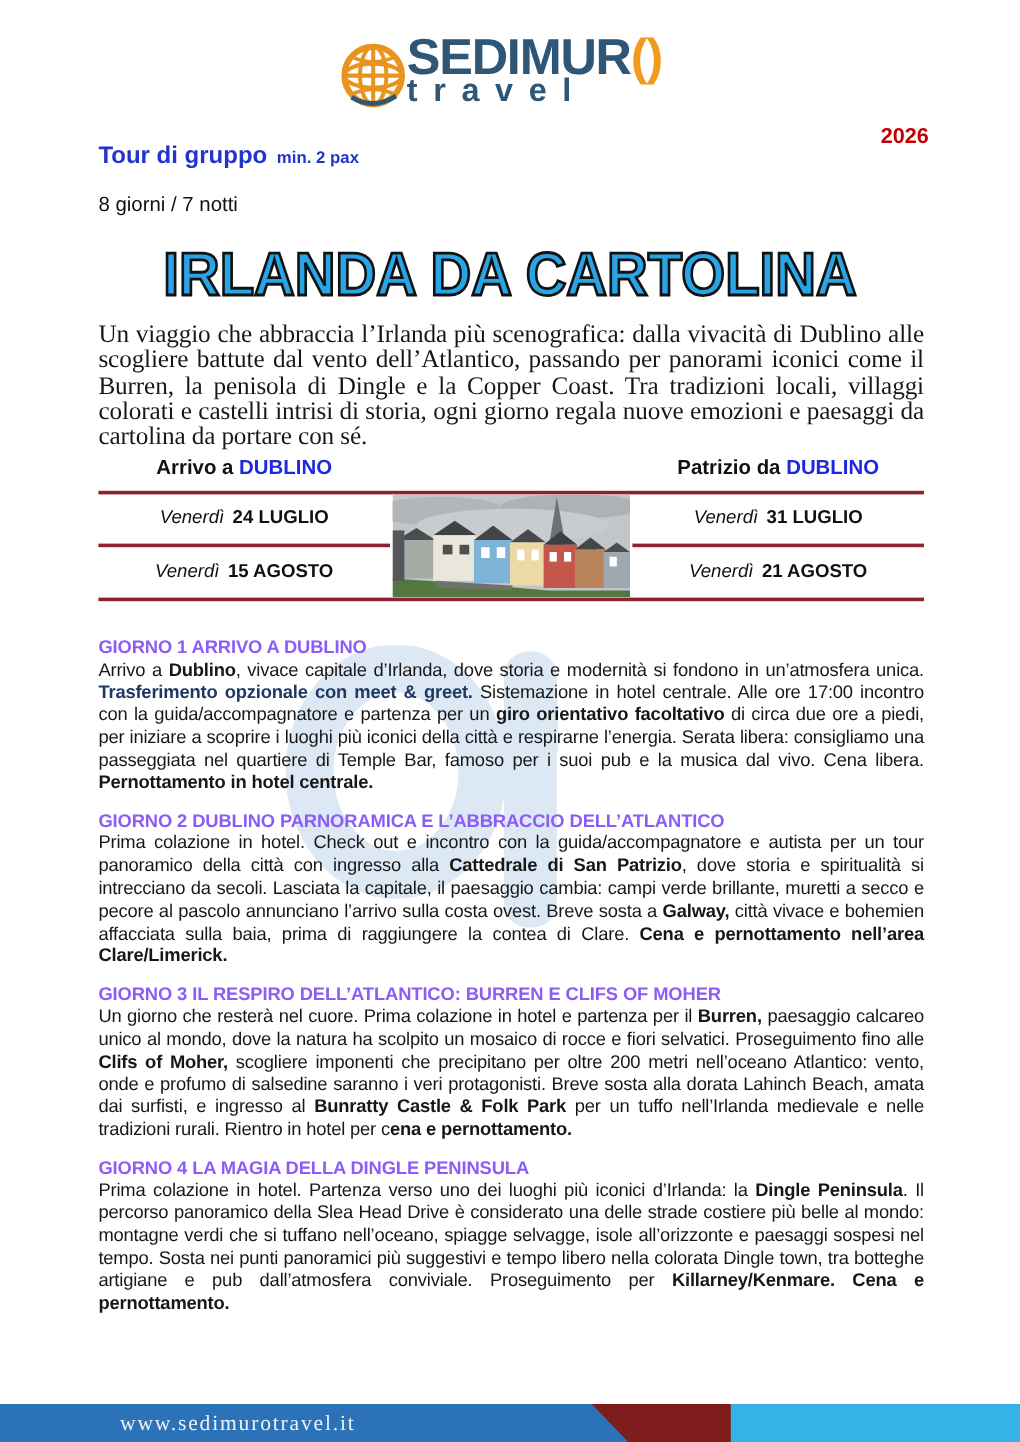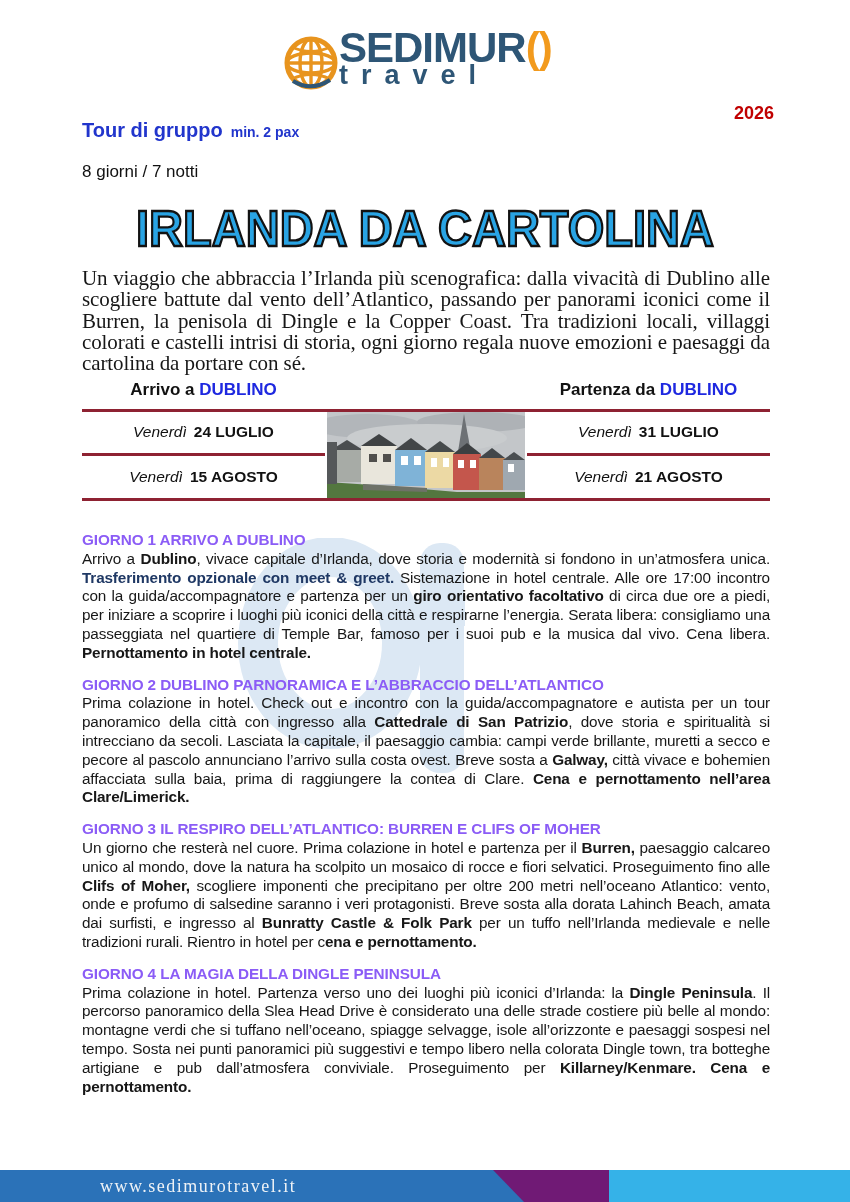--- a/index.html
+++ b/index.html
@@ -60,21 +60,21 @@
   
   .watermark{position:absolute;left:235px;top:538px;z-index:0;}
   
   .days{position:absolute;left:82px;top:531px;width:688px;z-index:1;}
   .day{margin-bottom:13px;}
   .day-h{font-size:15.3px;font-weight:700;color:#8b5cf6;line-height:18.8px;letter-spacing:-0.1px;}
   .day-b{font-size:15.3px;line-height:18.8px;text-align:justify;color:#171717;letter-spacing:-0.15px;}
   .seg-b{font-weight:700;}
   .seg-nb{font-weight:700;color:#1f3864;}
   
-  .footer{position:absolute;left:0;top:1170px;width:850px;height:32px;background:#701a75;}
+  .footer{position:absolute;left:0;top:1170px;width:850px;height:32px;background:#7f1d1d;}
   .footer-dark{position:absolute;left:0;top:0;width:524px;height:32px;background:#2b72b8;
     clip-path:polygon(0 0,493px 0,524px 32px,0 32px);}
   .footer-seam{position:absolute;left:609px;top:0;width:241px;height:32px;background:#35b2e8;}
   .footer-url{position:absolute;left:100px;top:0;height:32px;display:flex;align-items:center;
     font-family:"Liberation Serif",serif;font-size:18px;color:#eef2f6;letter-spacing:1.5px;}
 </style>
 </head>
 <body>
 
 <div class="page">
@@ -112,21 +112,21 @@
   <div class="big-title">IRLANDA DA CARTOLINA</div>
 
   <div class="intro">Un viaggio che abbraccia l’Irlanda più scenografica: dalla vivacità di Dublino alle scogliere battute dal vento dell’Atlantico, passando per panorami iconici come il Burren, la penisola di Dingle e la Copper Coast. Tra tradizioni locali, villaggi colorati e castelli intrisi di storia, ogni giorno regala nuove emozioni e paesaggi da cartolina da portare con sé.</div>
 
   <div class="sched">
     <div class="sched-head left">
       <span>Arrivo a</span>
       <span class="city">DUBLINO</span>
     </div>
     <div class="sched-head right">
-      <span>Partenza da</span>
+      <span>Patrizio da</span>
       <span class="city">DUBLINO</span>
     </div>
 
     <div class="rule top"></div>
     <div class="rule mid-left"></div>
     <div class="rule mid-right"></div>
     <div class="rule bottom"></div>
 
     <div class="sched-cell cell-a1">
       <span class="dow">Venerdì</span>

